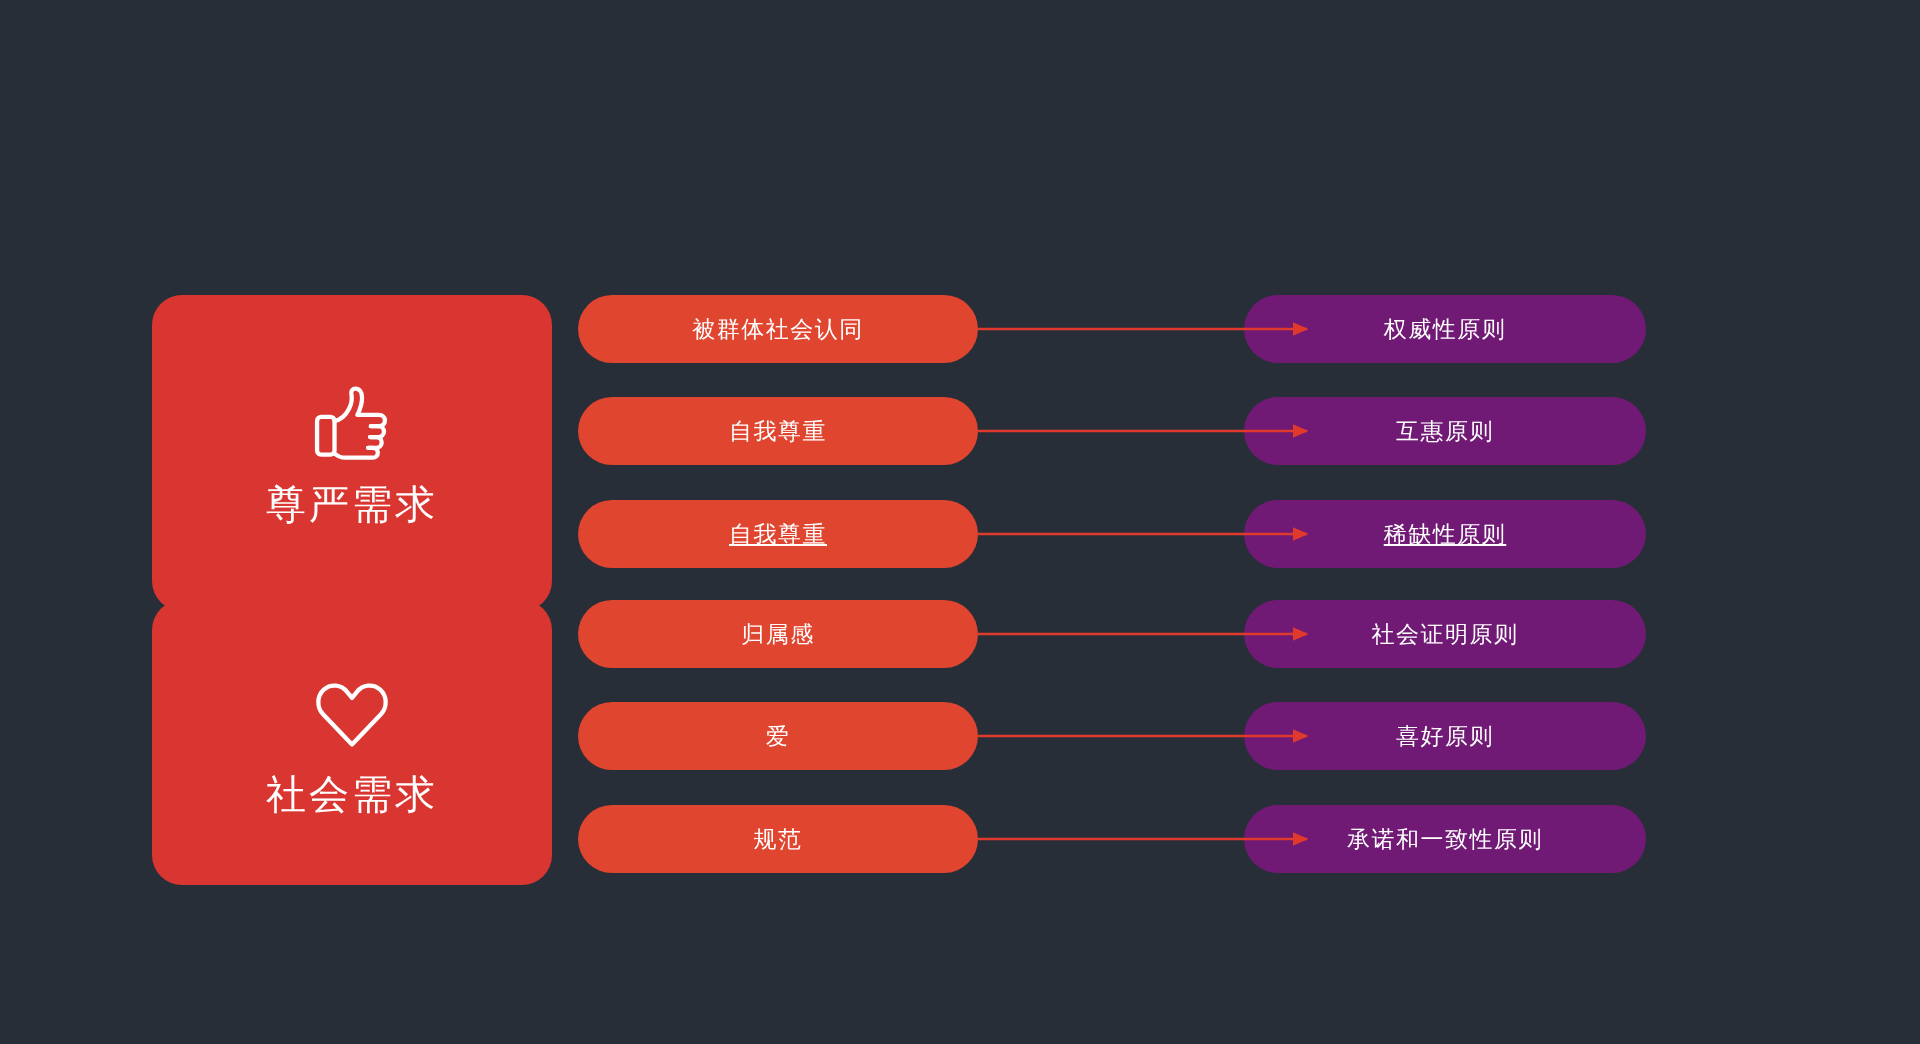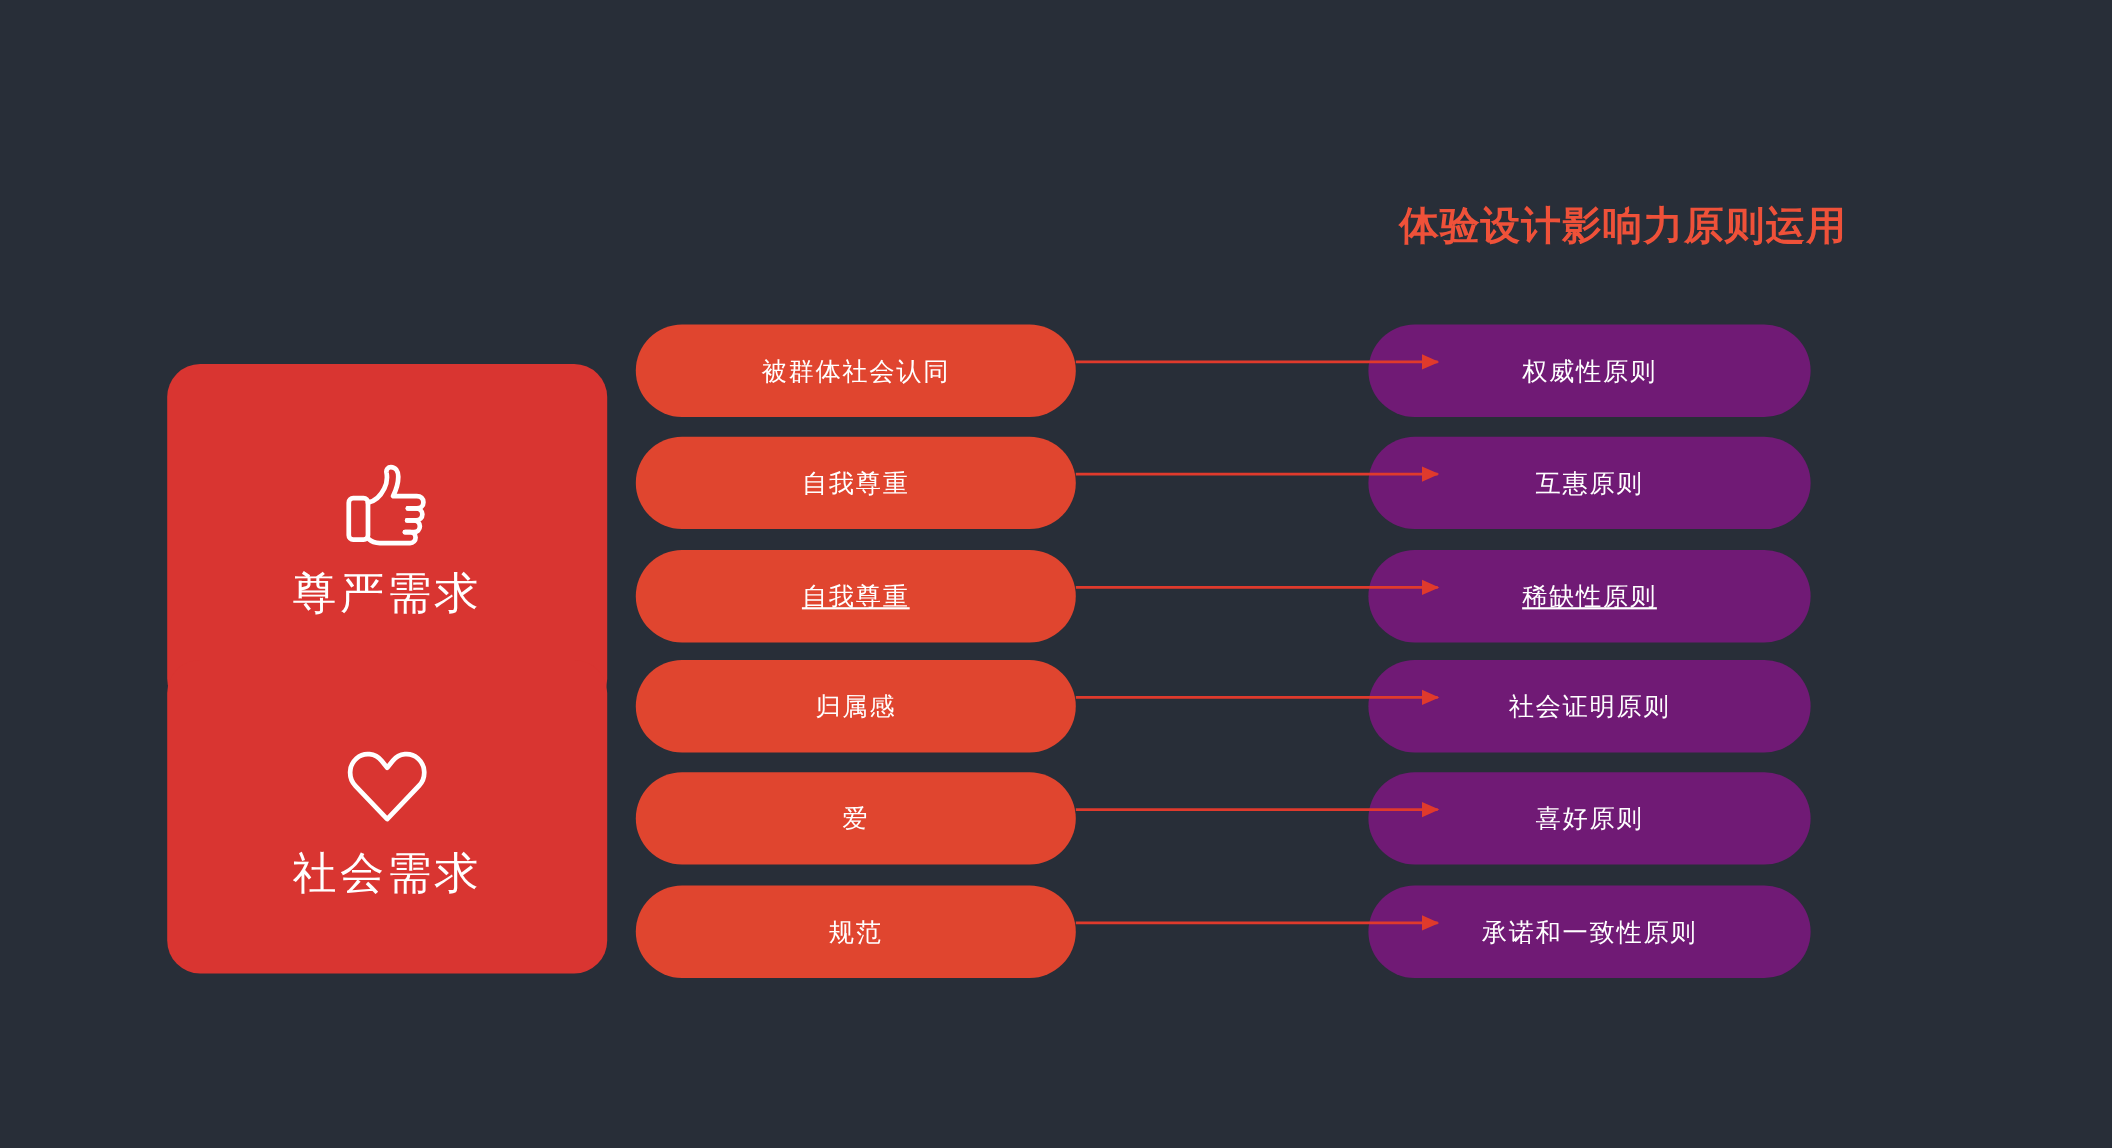--- a/index.html
+++ b/index.html
@@ -38,21 +38,21 @@
     position: absolute;
     left: 152px;
     width: 400px;
     background: #d93531;
     border-radius: 30px;
     display: flex;
     flex-direction: column;
     align-items: center;
     justify-content: center;
   }
-  #need-card-0 { top: 295px; height: 316px; margin-top: 36px; }
+  #need-card-0 { top: 295px; height: 316px; }
   #need-card-1 { top: 600px; height: 285px; }
 
   .need-icon {
     width: 86px;
     height: 86px;
     display: block;
     margin-bottom: 16px;
   }
   .need-icon svg { display: block; width: 100%; height: 100%; }
 
@@ -66,21 +66,21 @@
   
   .pill {
     position: absolute;
     display: flex;
     align-items: center;
     justify-content: center;
     border-radius: 999px;
     color: #ffffff;
     font-size: 23px;
     letter-spacing: 1.5px;
-    height: 84px;
+    height: 68px;
   }
 
   .pill-mid {
     left: 578px;
     width: 400px;
     background: #e0452f;
   }
 
   .pill-right {
     left: 1244px;
@@ -102,21 +102,20 @@
     inset: 0;
     pointer-events: none;
   }
 </style>
 </head>
 <body>
 
 <div id="stage">
 
 
-  <div class="heading" id="heading-right">体验设计影响力原则运用</div>
 
   <div class="need-card" id="need-card-0">
     <span class="need-icon">
       <svg viewBox="0 0 64 64" fill="none" stroke="#ffffff" stroke-width="3.2" stroke-linecap="round" stroke-linejoin="round">
         <rect x="6" y="26" width="13" height="28" rx="3"></rect>
         <path d="M19 29 C24 28 27.5 24.5 30 19.5 C32 15.5 32 11 31.5 8.5 C31.2 6.6 32.5 5 34.5 5
                  C37.5 5 39.5 7.5 39.5 11.5 C39.5 16.5 37.5 21.5 36 24.5 L52 24.5
                  C54.7 24.5 56.5 26.3 56.5 28.7 C56.5 31.1 54.7 32.9 52 32.9 L46 32.9"></path>
         <path d="M46 32.9 L51.5 32.9 C54 32.9 55.8 34.6 55.8 36.9 C55.8 39.2 54 41 51.5 41 L45.5 41"></path>
         <path d="M45.5 41 L50 41 C52.4 41 54.1 42.7 54.1 45 C54.1 47.2 52.4 49 50 49 L44 49"></path>

